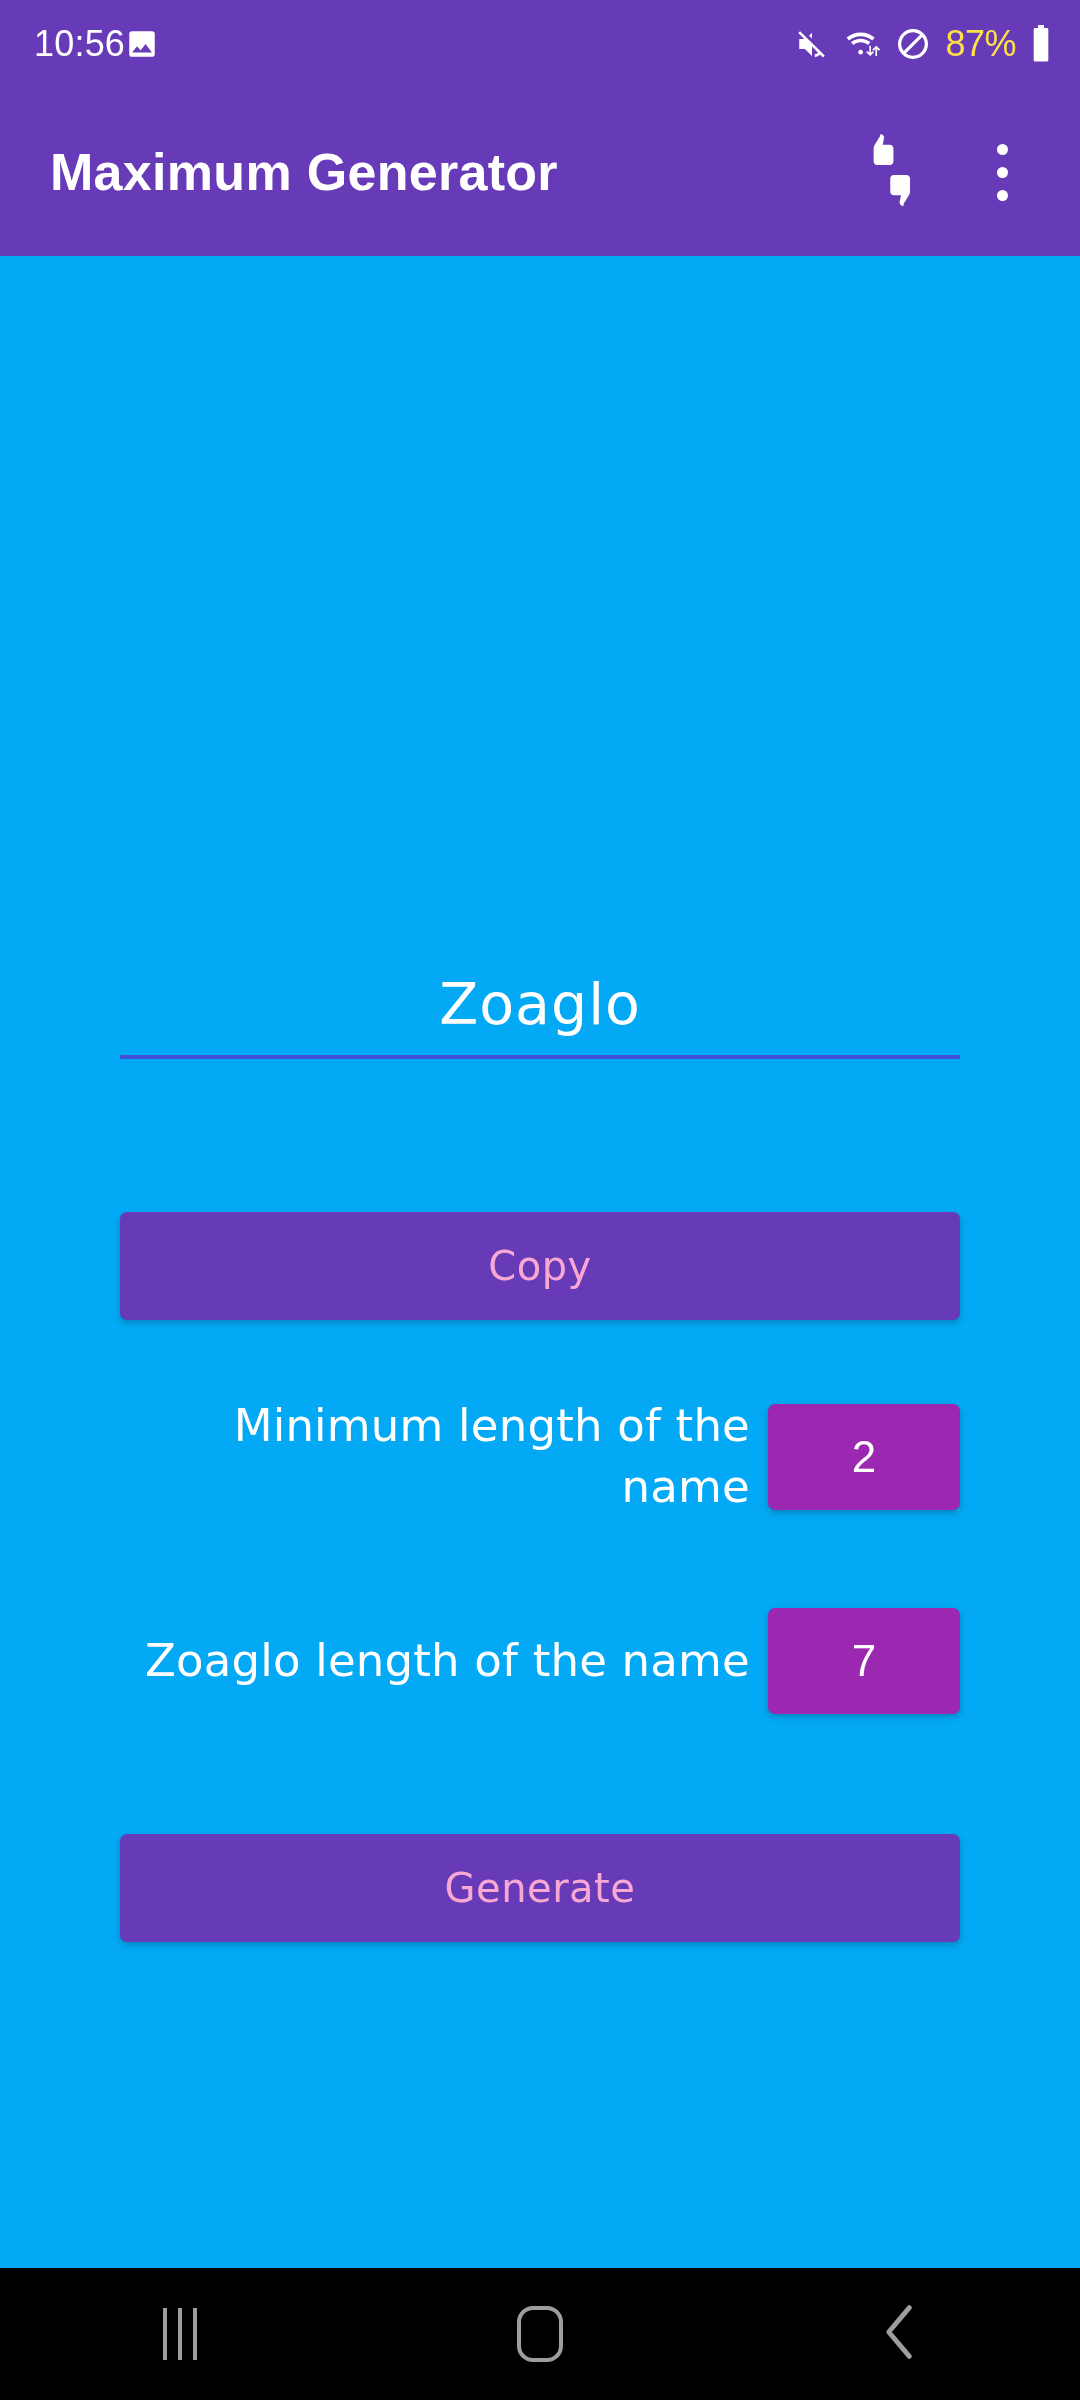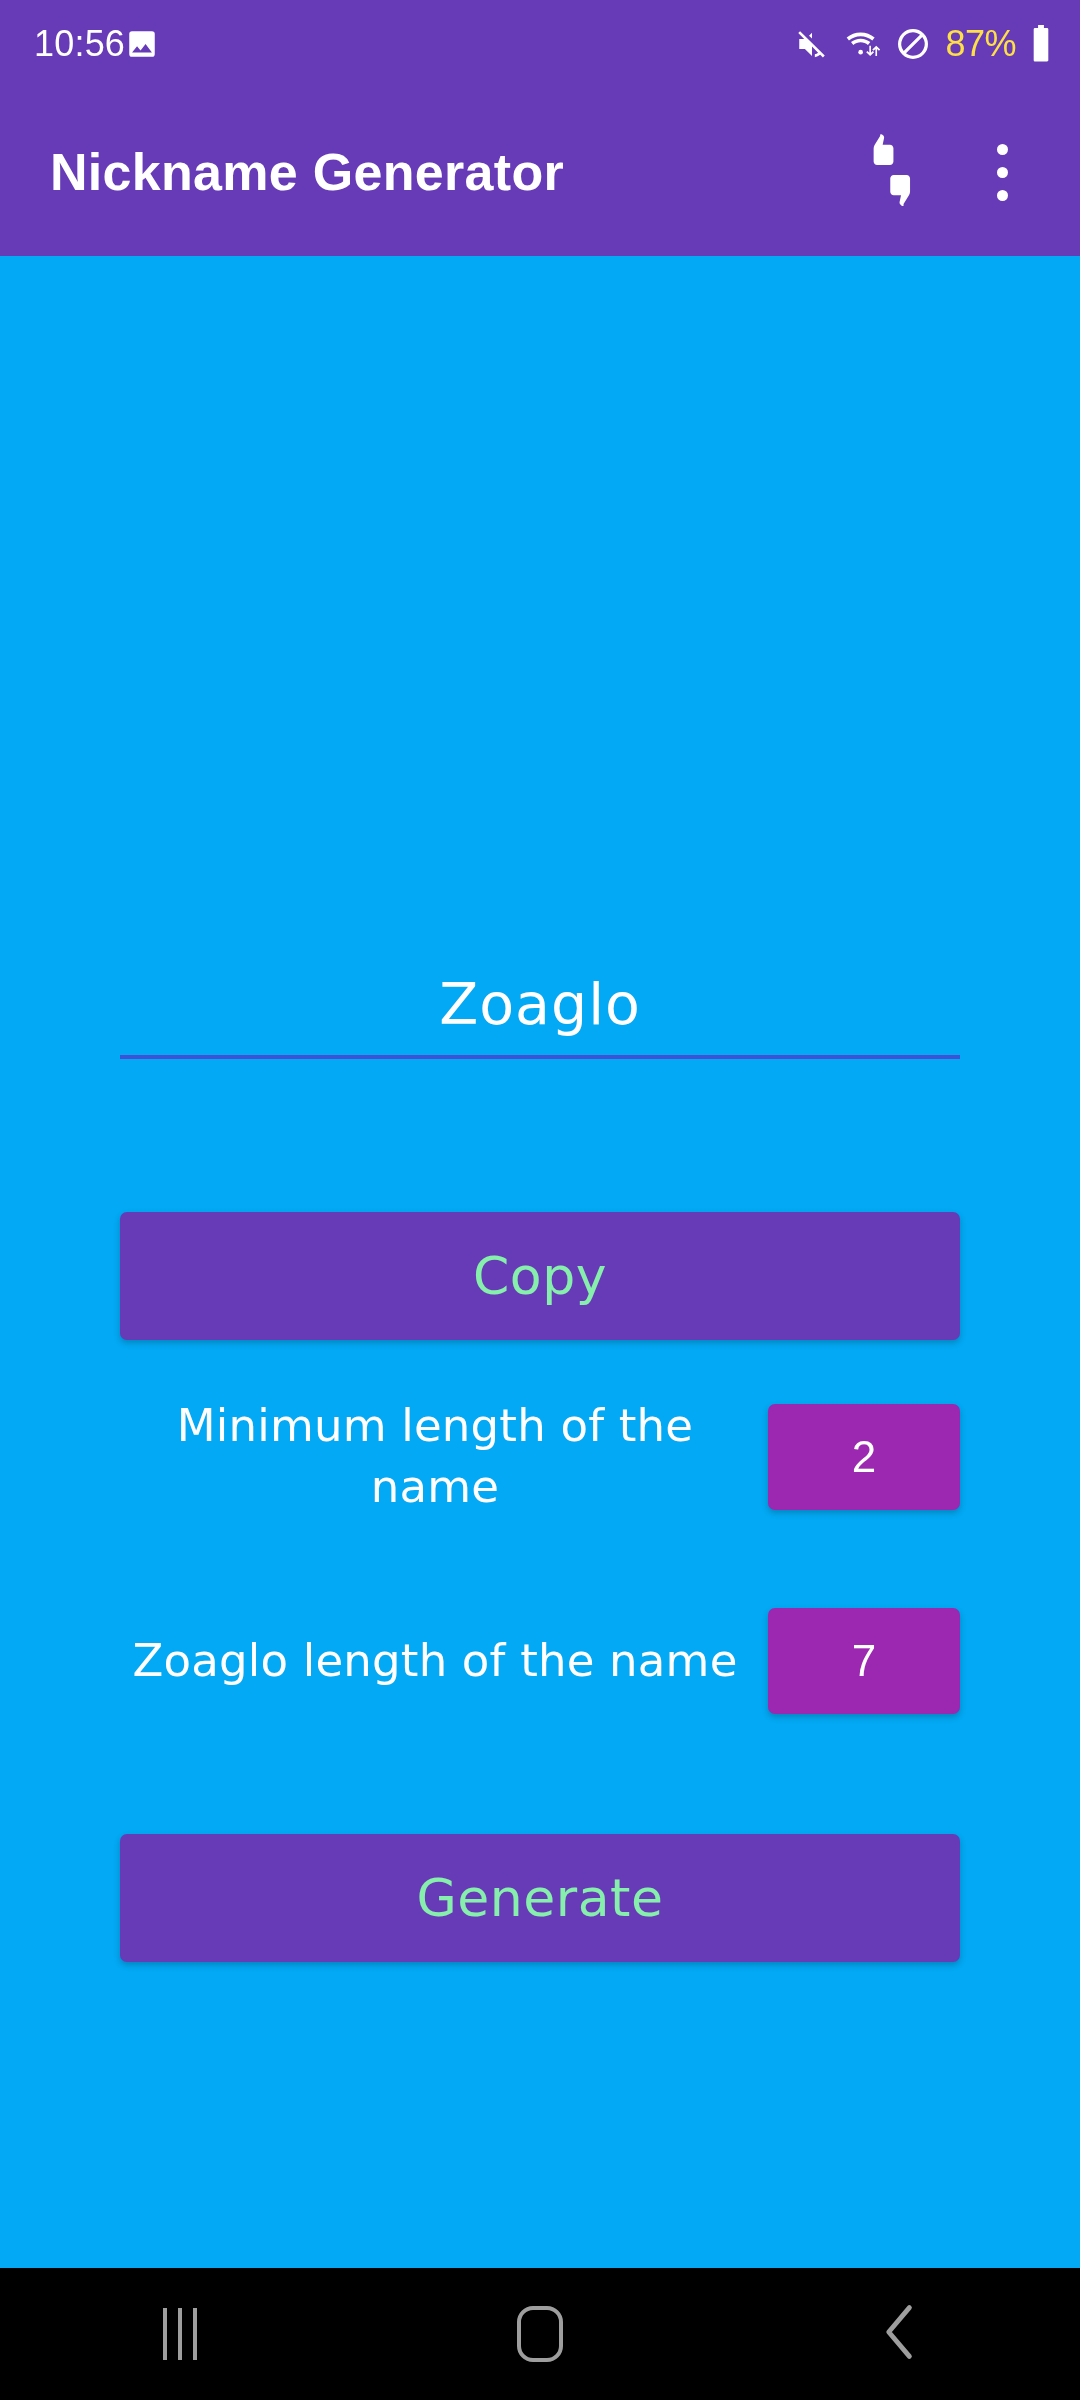--- a/index.html
+++ b/index.html
@@ -129,27 +129,27 @@
   .name-underline {
     height: 4px;
     width: 100%;
     background: #3f51d5;
   }
 
   .btn {
     position: absolute;
     left: 120px;
     width: 840px;
-    height: 128px;
+    height: 108px;
     background: #673ab7;
     border: none;
     border-radius: 7px;
-    color: #86efac;
+    color: #f9a8d4;
     font-family: "DejaVu Sans", sans-serif;
-    font-size: 52px;
+    font-size: 40px;
     display: flex;
     align-items: center;
     justify-content: center;
     box-shadow: 0 3px 6px rgba(0,0,0,0.22);
     letter-spacing: 0.5px;
   }
   .btn-copy { top: 956px; }
   .btn-generate { top: 1578px; }
 
   .length-row {
@@ -161,21 +161,21 @@
   }
   .row-min { top: 1140px; }
   .row-max { top: 1352px; }
 
   .length-label {
     flex: 1 1 auto;
     color: #ffffff;
     font-family: "DejaVu Sans", sans-serif;
     font-size: 45px;
     line-height: 1.35;
-    text-align: center;
+    text-align: right;
     padding-right: 18px;
     letter-spacing: 0.2px;
   }
   .length-box {
     flex: 0 0 auto;
     width: 192px;
     height: 106px;
     background: #9c27b0;
     border-radius: 7px;
     color: #ffffff;
@@ -258,21 +258,21 @@
       <span class="status-battery-text">87%</span>
       <span>
         <svg class="sicon" width="22" height="38" viewBox="0 0 14 26">
           <path fill="#ffffff" d="M5 0h4v2h2.2c.4 0 .8.4.8.9v21.3c0 .5-.4.8-.8.8H2.8a.8.8 0 0 1-.8-.8V2.9c0-.5.4-.9.8-.9H5V0z"></path>
         </svg>
       </span>
     </div>
   </div>
 
   <div class="app-bar">
-    <div class="app-title">Nickname Generator</div>
+    <div class="app-title">Maximum Generator</div>
     <div class="appbar-actions">
       <div class="icon-btn">
         <span>
           <svg width="76" height="76" viewBox="0 0 48 48">
             <path fill="#ffffff" d="M16.5 2.5 13 8.2c-.4.7-.6 1.4-.6 2.2v8.2c0 1.2 1 2.2 2.2 2.2h8.1c1.2 0 2.2-1 2.2-2.2v-8.4c0-1.2-1-2.2-2.2-2.2h-4.6l.9-4.2c.1-.6-.1-1.2-.5-1.6l-.8-.7a1.3 1.3 0 0 0-1.2.0z"></path>
             <path fill="#ffffff" d="M31.3 45.5 34.8 39.8c.4-.7.6-1.4.6-2.2v-8.2c0-1.2-1-2.2-2.2-2.2h-8.1c-1.2 0-2.2 1-2.2 2.2v8.4c0 1.2 1 2.2 2.2 2.2h4.6l-.9 4.2c-.1.6.1 1.2.5 1.6l.8.7c.4.3.9.3 1.2 0z"></path>
           </svg>
         </span>
       </div>
       <div class="icon-btn">

